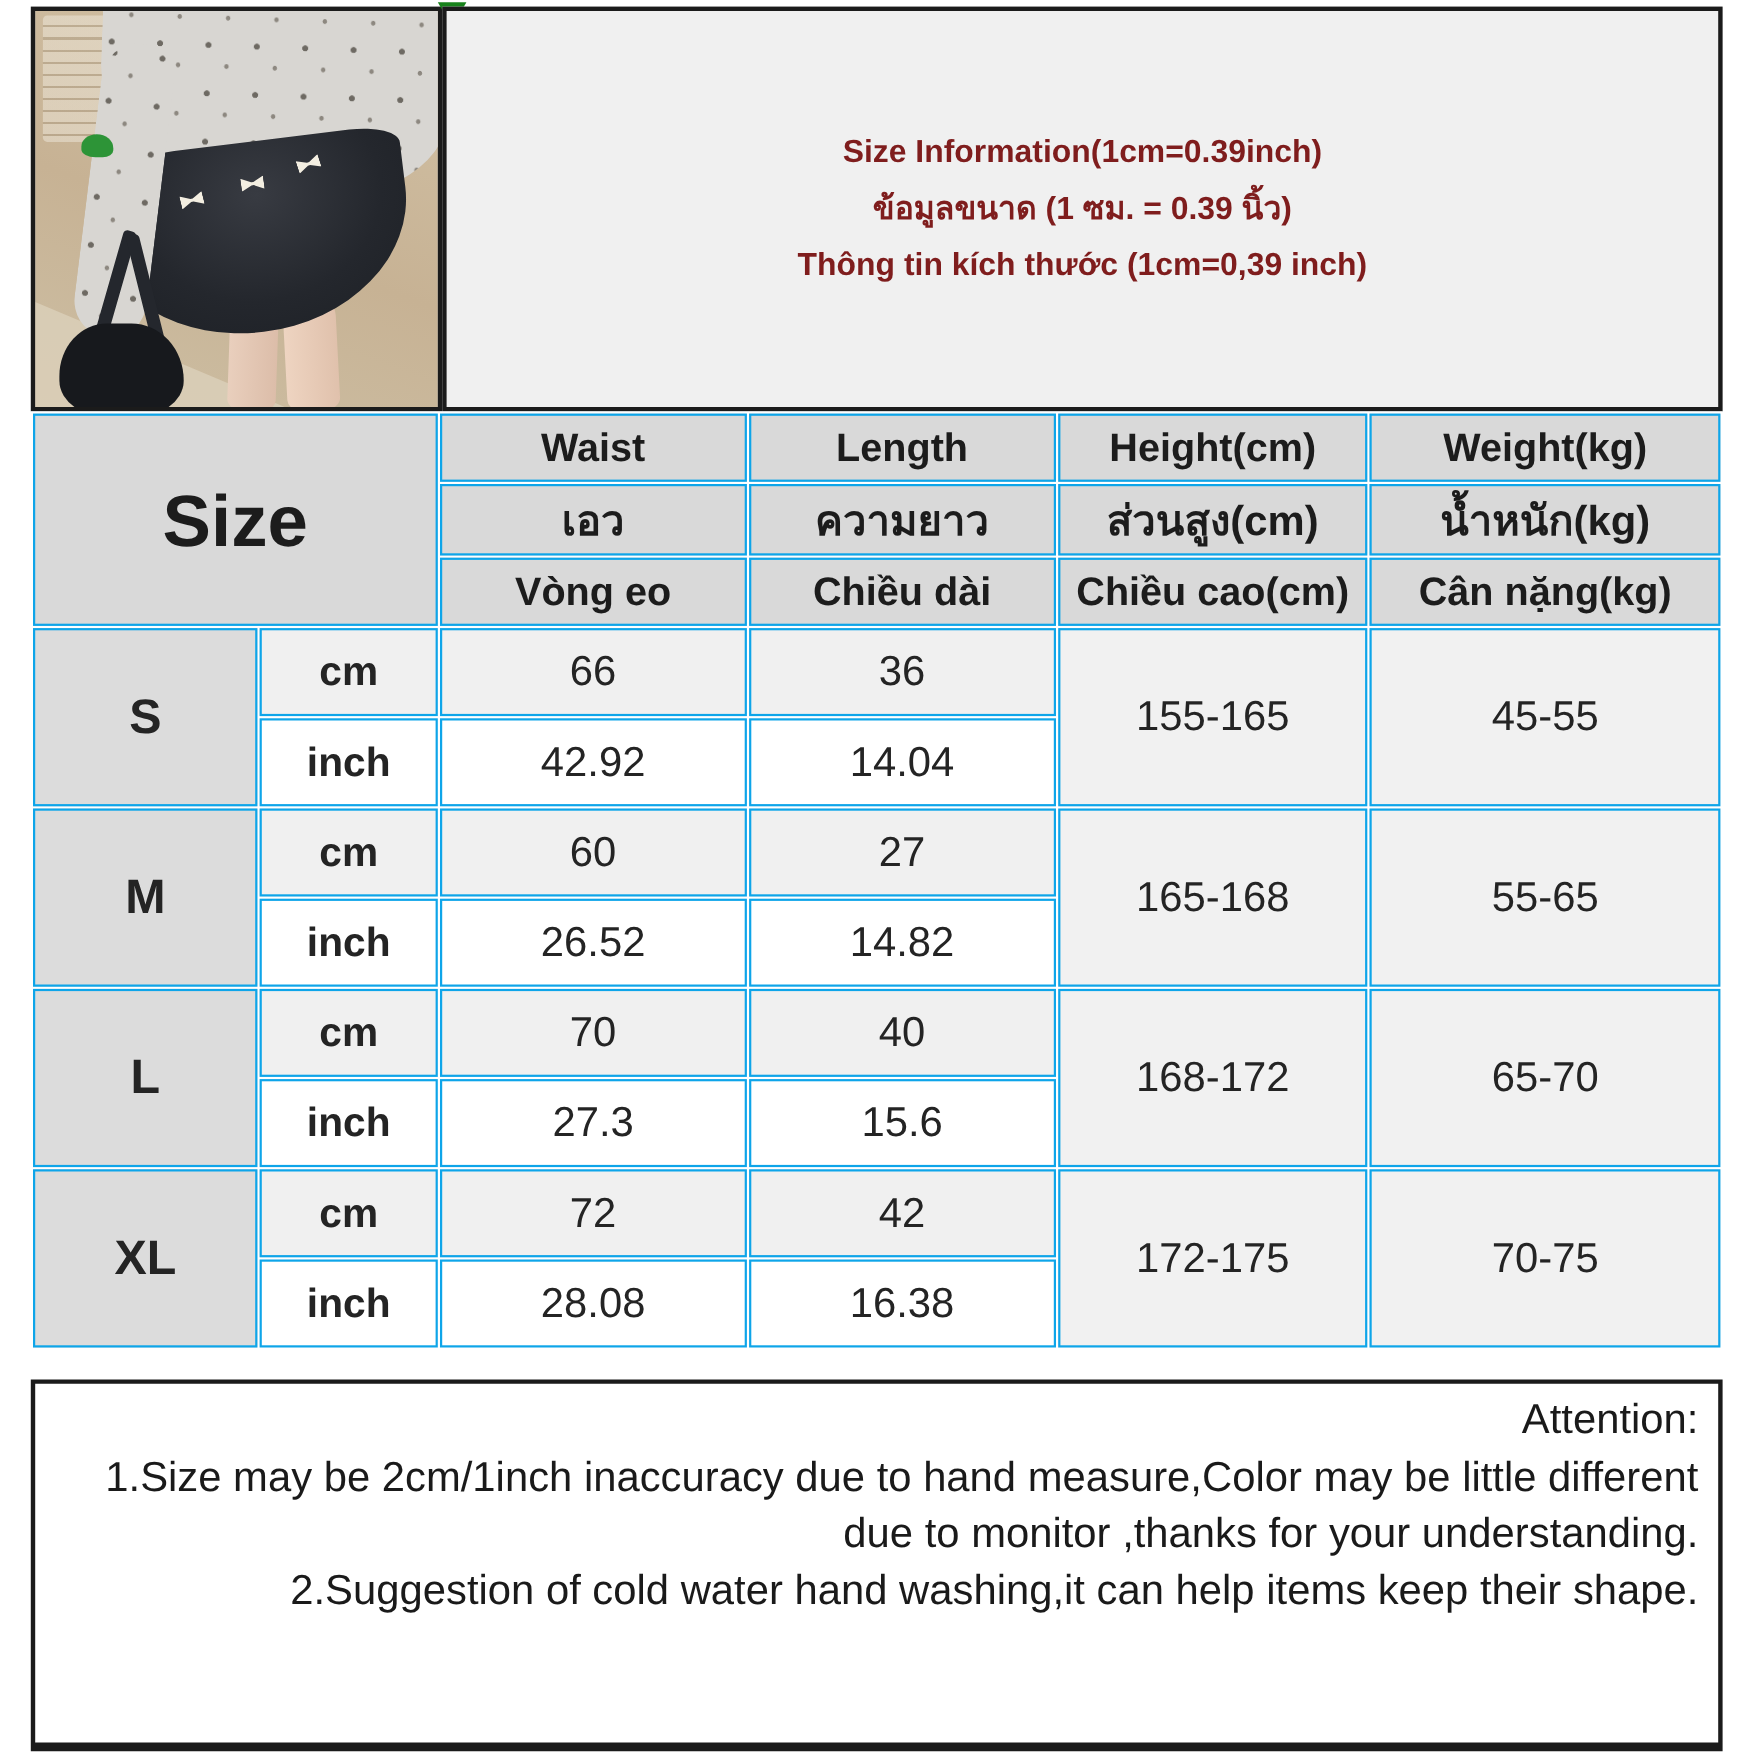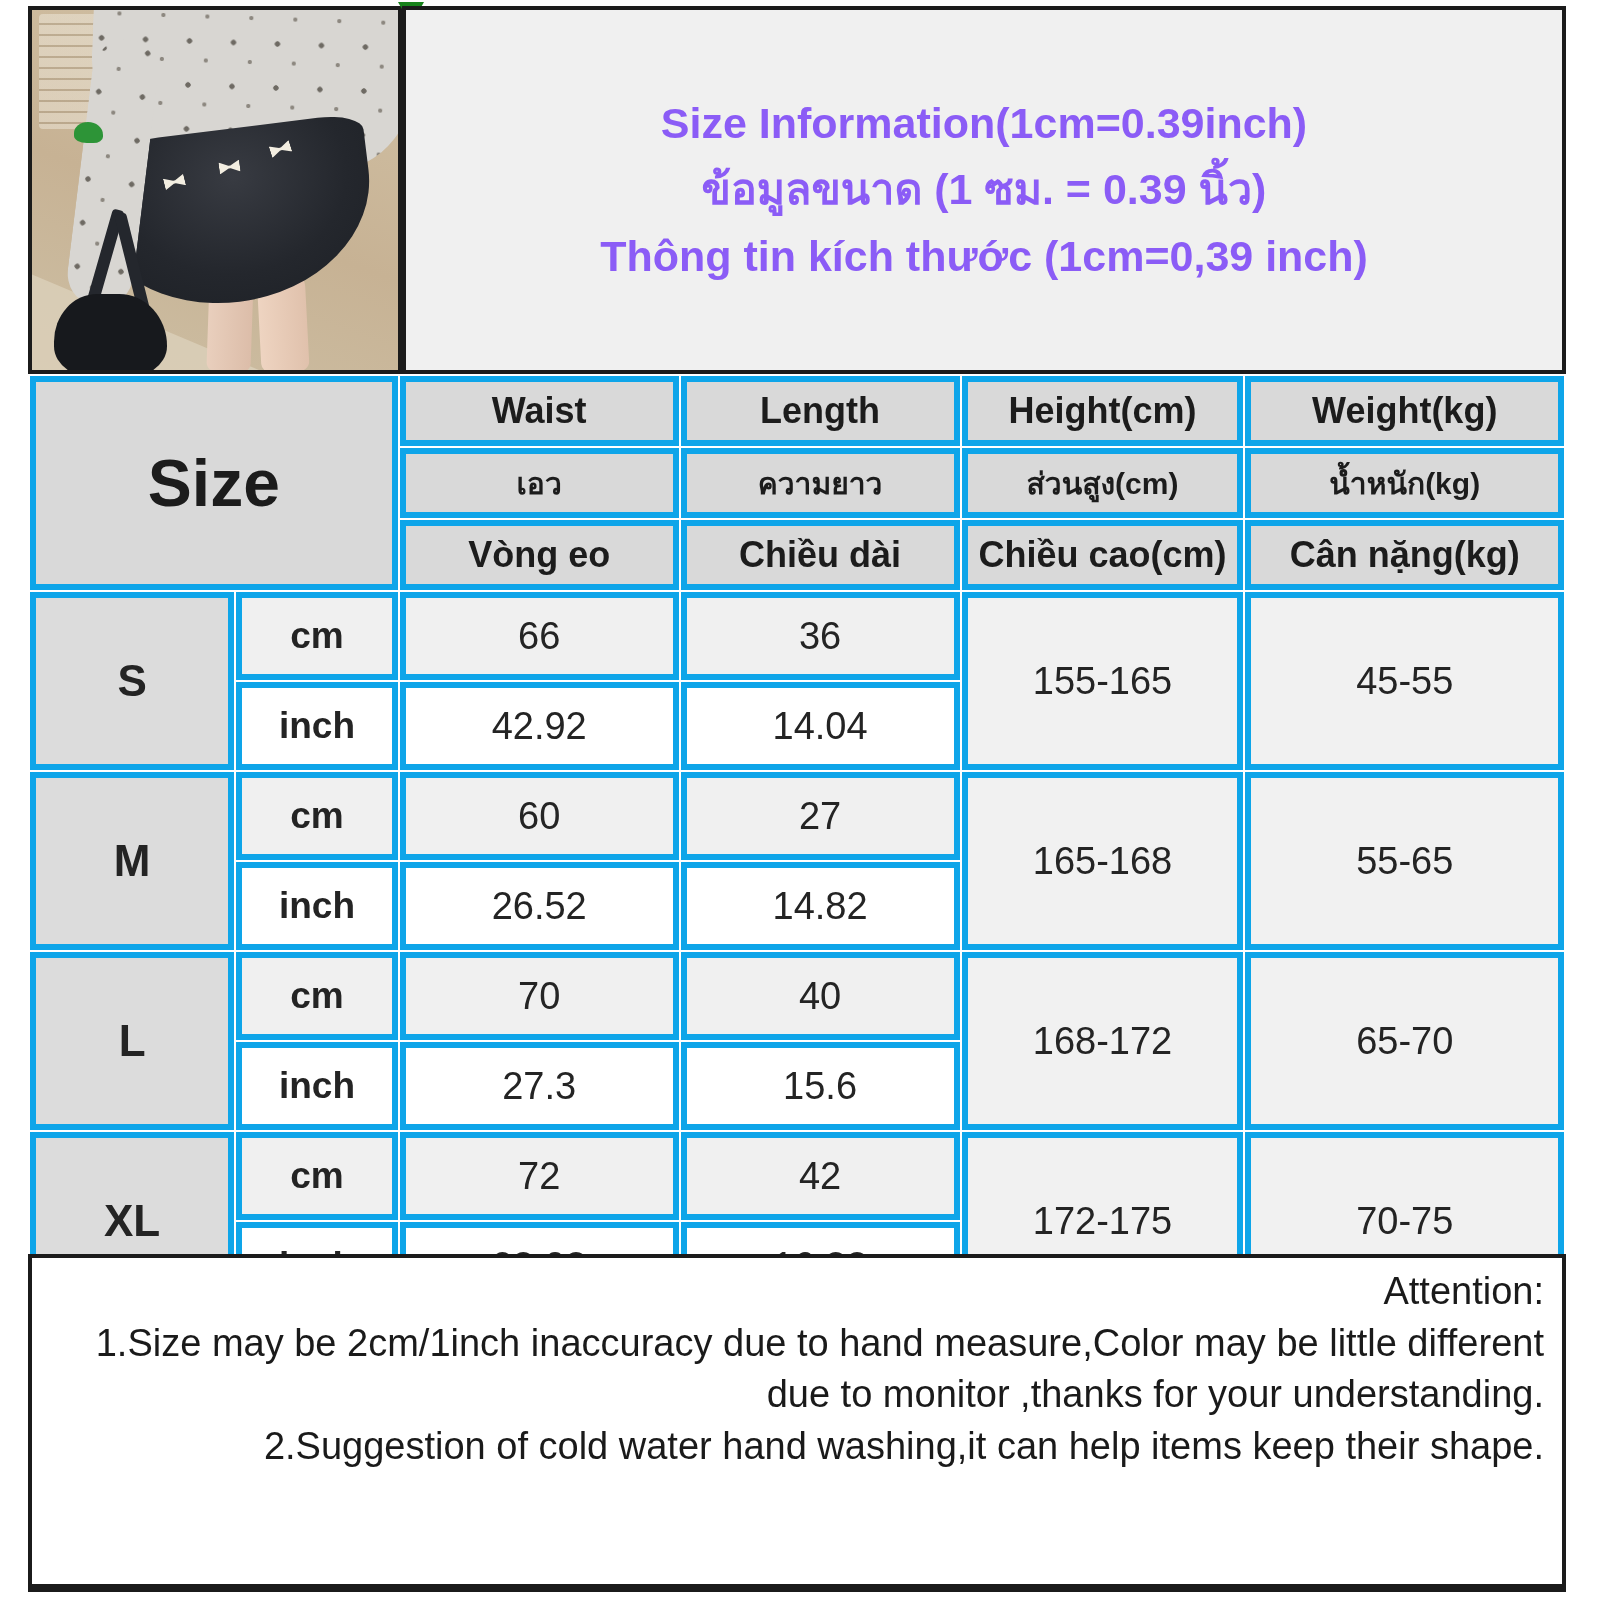--- a/index.html
+++ b/index.html
@@ -75,33 +75,33 @@
     border-left:13px solid transparent;border-right:13px solid transparent;
     border-top:23px solid #17821b;
   }
   
   .title-cell{
     position:absolute;left:402px;top:6px;width:1164px;height:368px;
     border:4px solid #1b1b1b;box-sizing:border-box;background:#f0f0f0;
     display:flex;flex-direction:column;align-items:center;justify-content:center;
     gap:21px;text-align:center;
   }
-  .title-cell .tl{font-weight:700;font-size:43px;line-height:1.05;color:#8b5cf6;}
+  .title-cell .tl{font-weight:700;font-size:29px;line-height:1.05;color:#7f1d1d;}
   
   .table-wrap{position:absolute;left:28px;top:374px;width:1538px;}
   table.size-table{
     width:100%;border-collapse:separate;border-spacing:2px;background:#ffffff;
     table-layout:fixed;
   }
   .size-table th,.size-table td{
-    border:6px solid #0ea5e9;text-align:center;vertical-align:middle;
+    border:2px solid #0ea5e9;text-align:center;vertical-align:middle;
     padding:0;overflow:hidden;
   }
   .size-table th{background:#d9d9d9;font-weight:700;font-size:36px;height:58px;}
-  .size-table th.th-thai{font-size:30px;margin-left:45px;}
+  .size-table th.th-thai{font-size:38px;margin-left:45px;}
   .size-table th.size-hd{font-size:66px;margin-left:36px;}
   .size-table td{height:76px;font-size:38px;font-weight:400;background:#ffffff;color:#242424;}
   .size-table td.szlab{background:#dcdcdc;font-weight:700;font-size:44px;}
   .size-table td.unit{font-weight:700;font-size:37px;}
   .size-table td.lg{background:#f0f0f0;}
   .size-table td.range{background:#f1f1f1;text-align:center;}
   
   .attention{
     position:absolute;left:28px;top:1254px;width:1538px;height:338px;
     border:4px solid #1b1b1b;border-bottom-width:8px;box-sizing:border-box;

